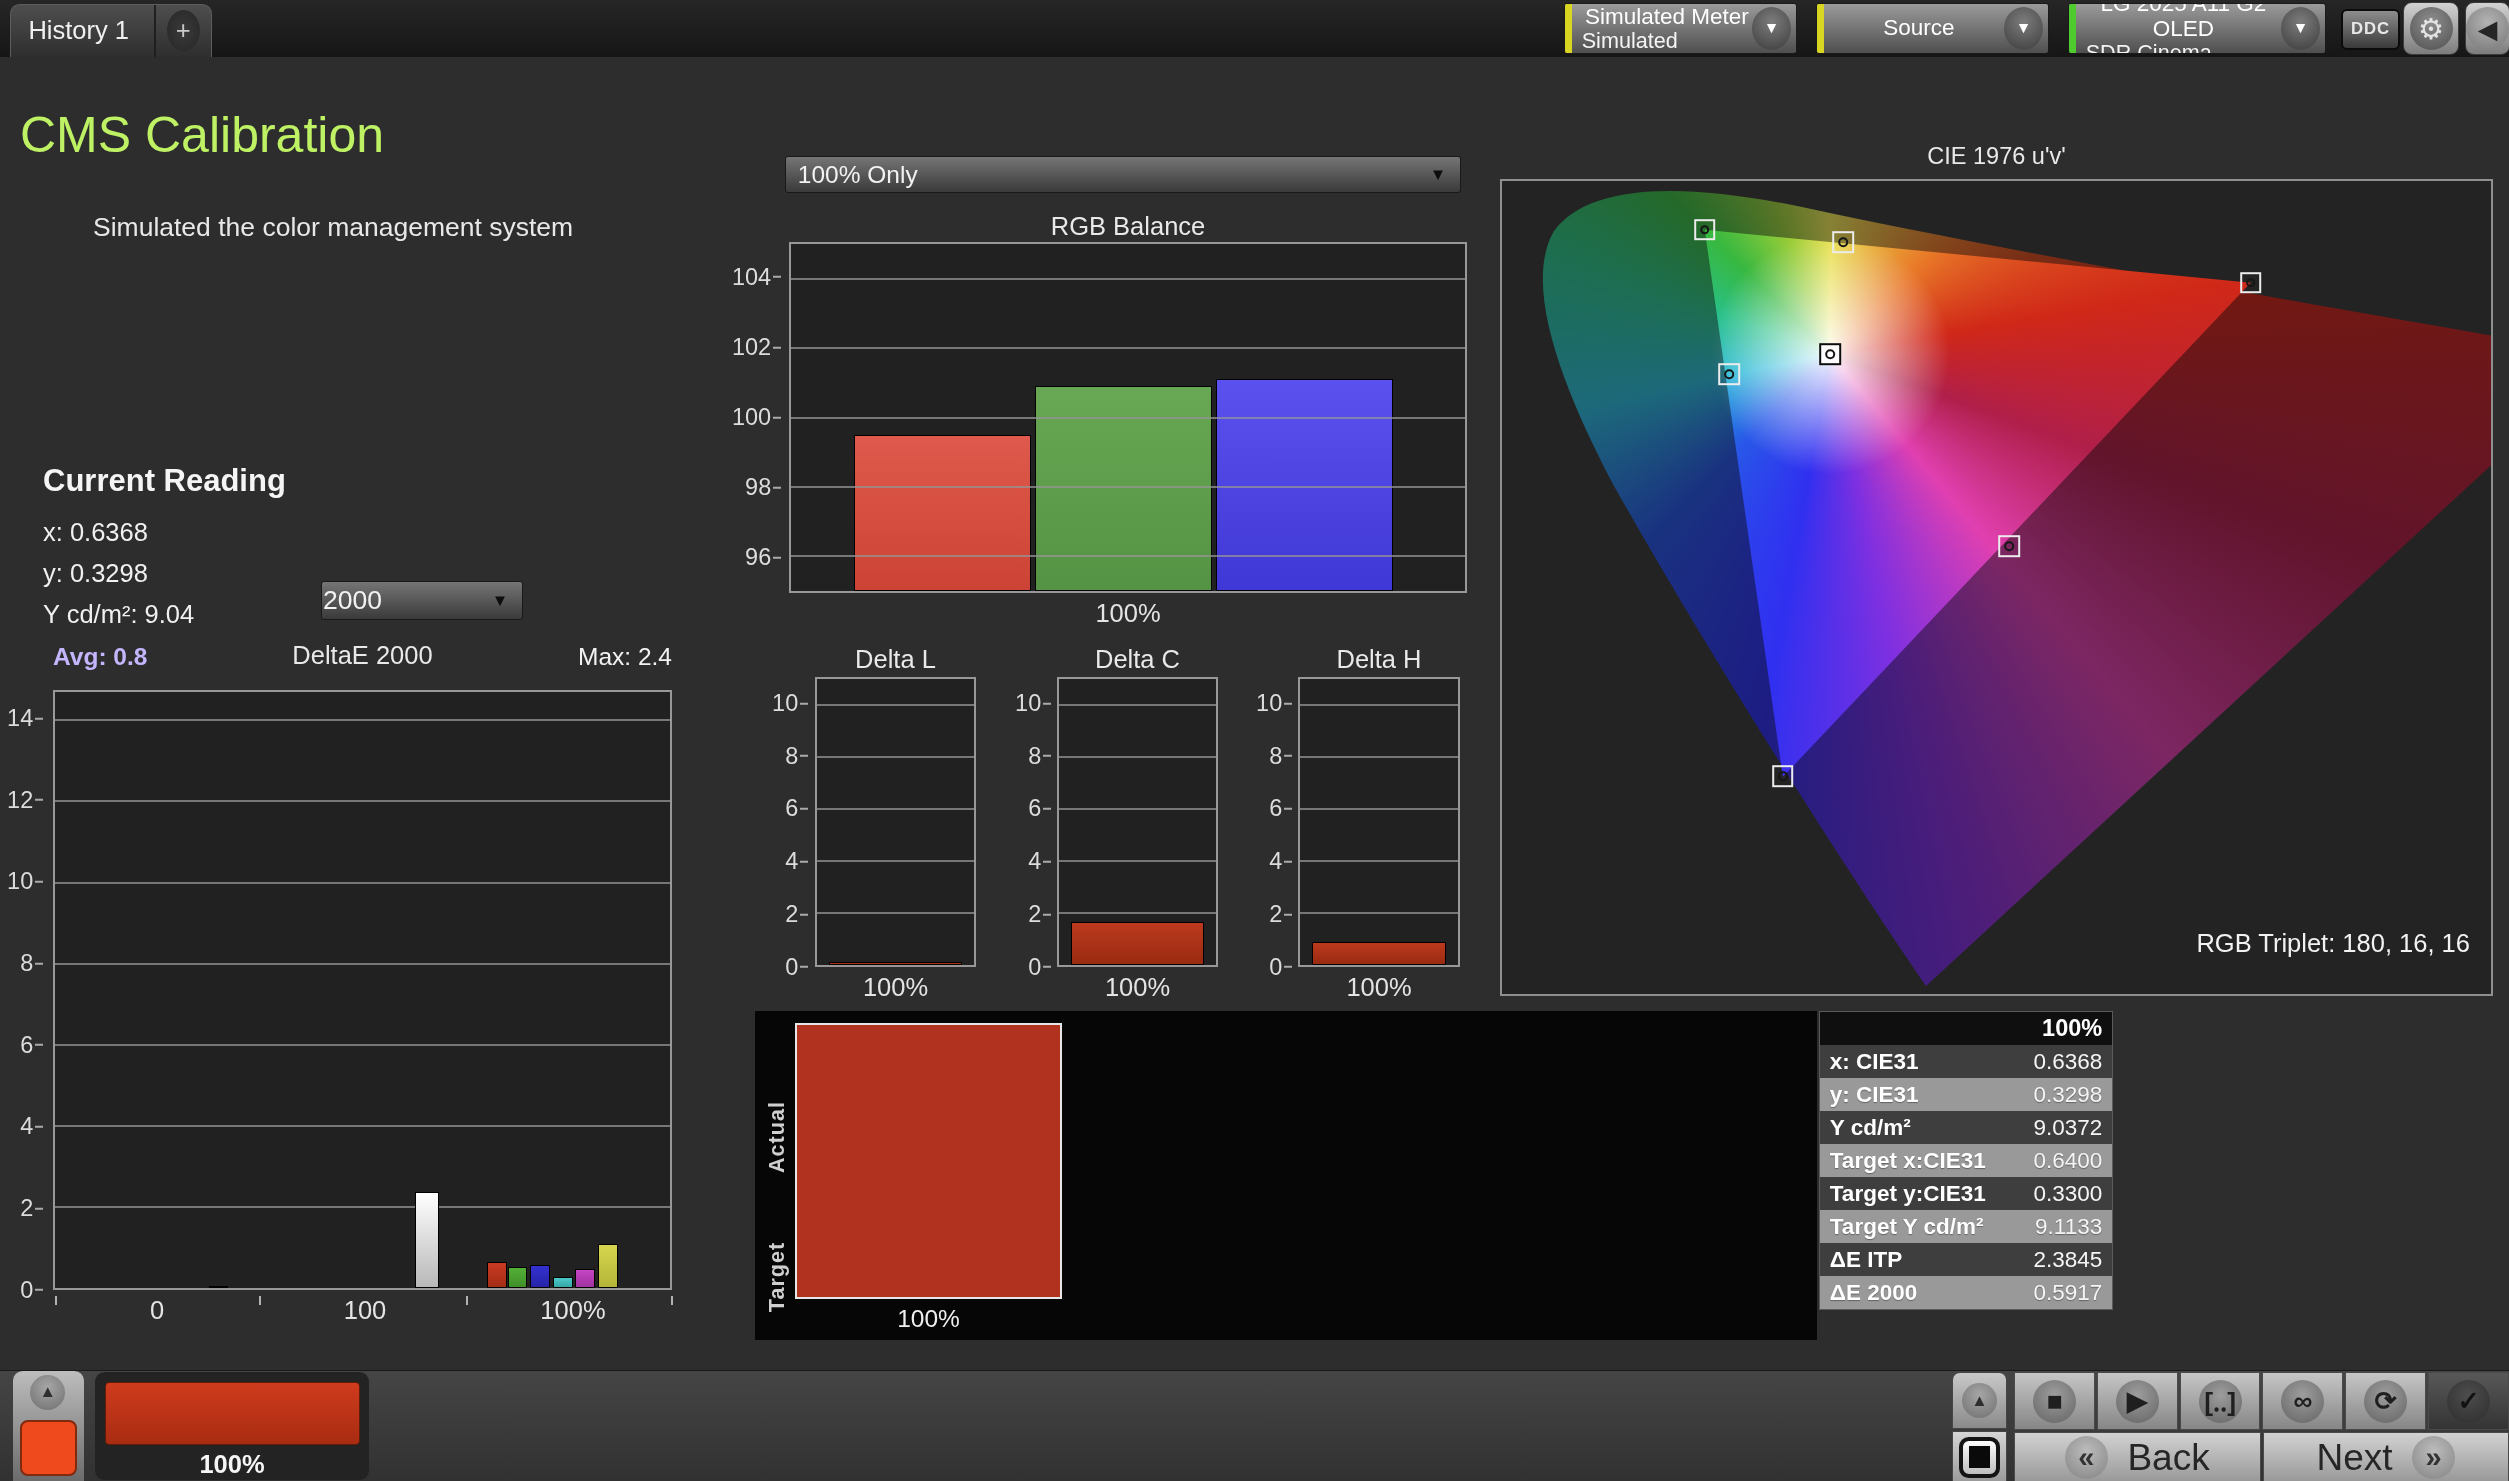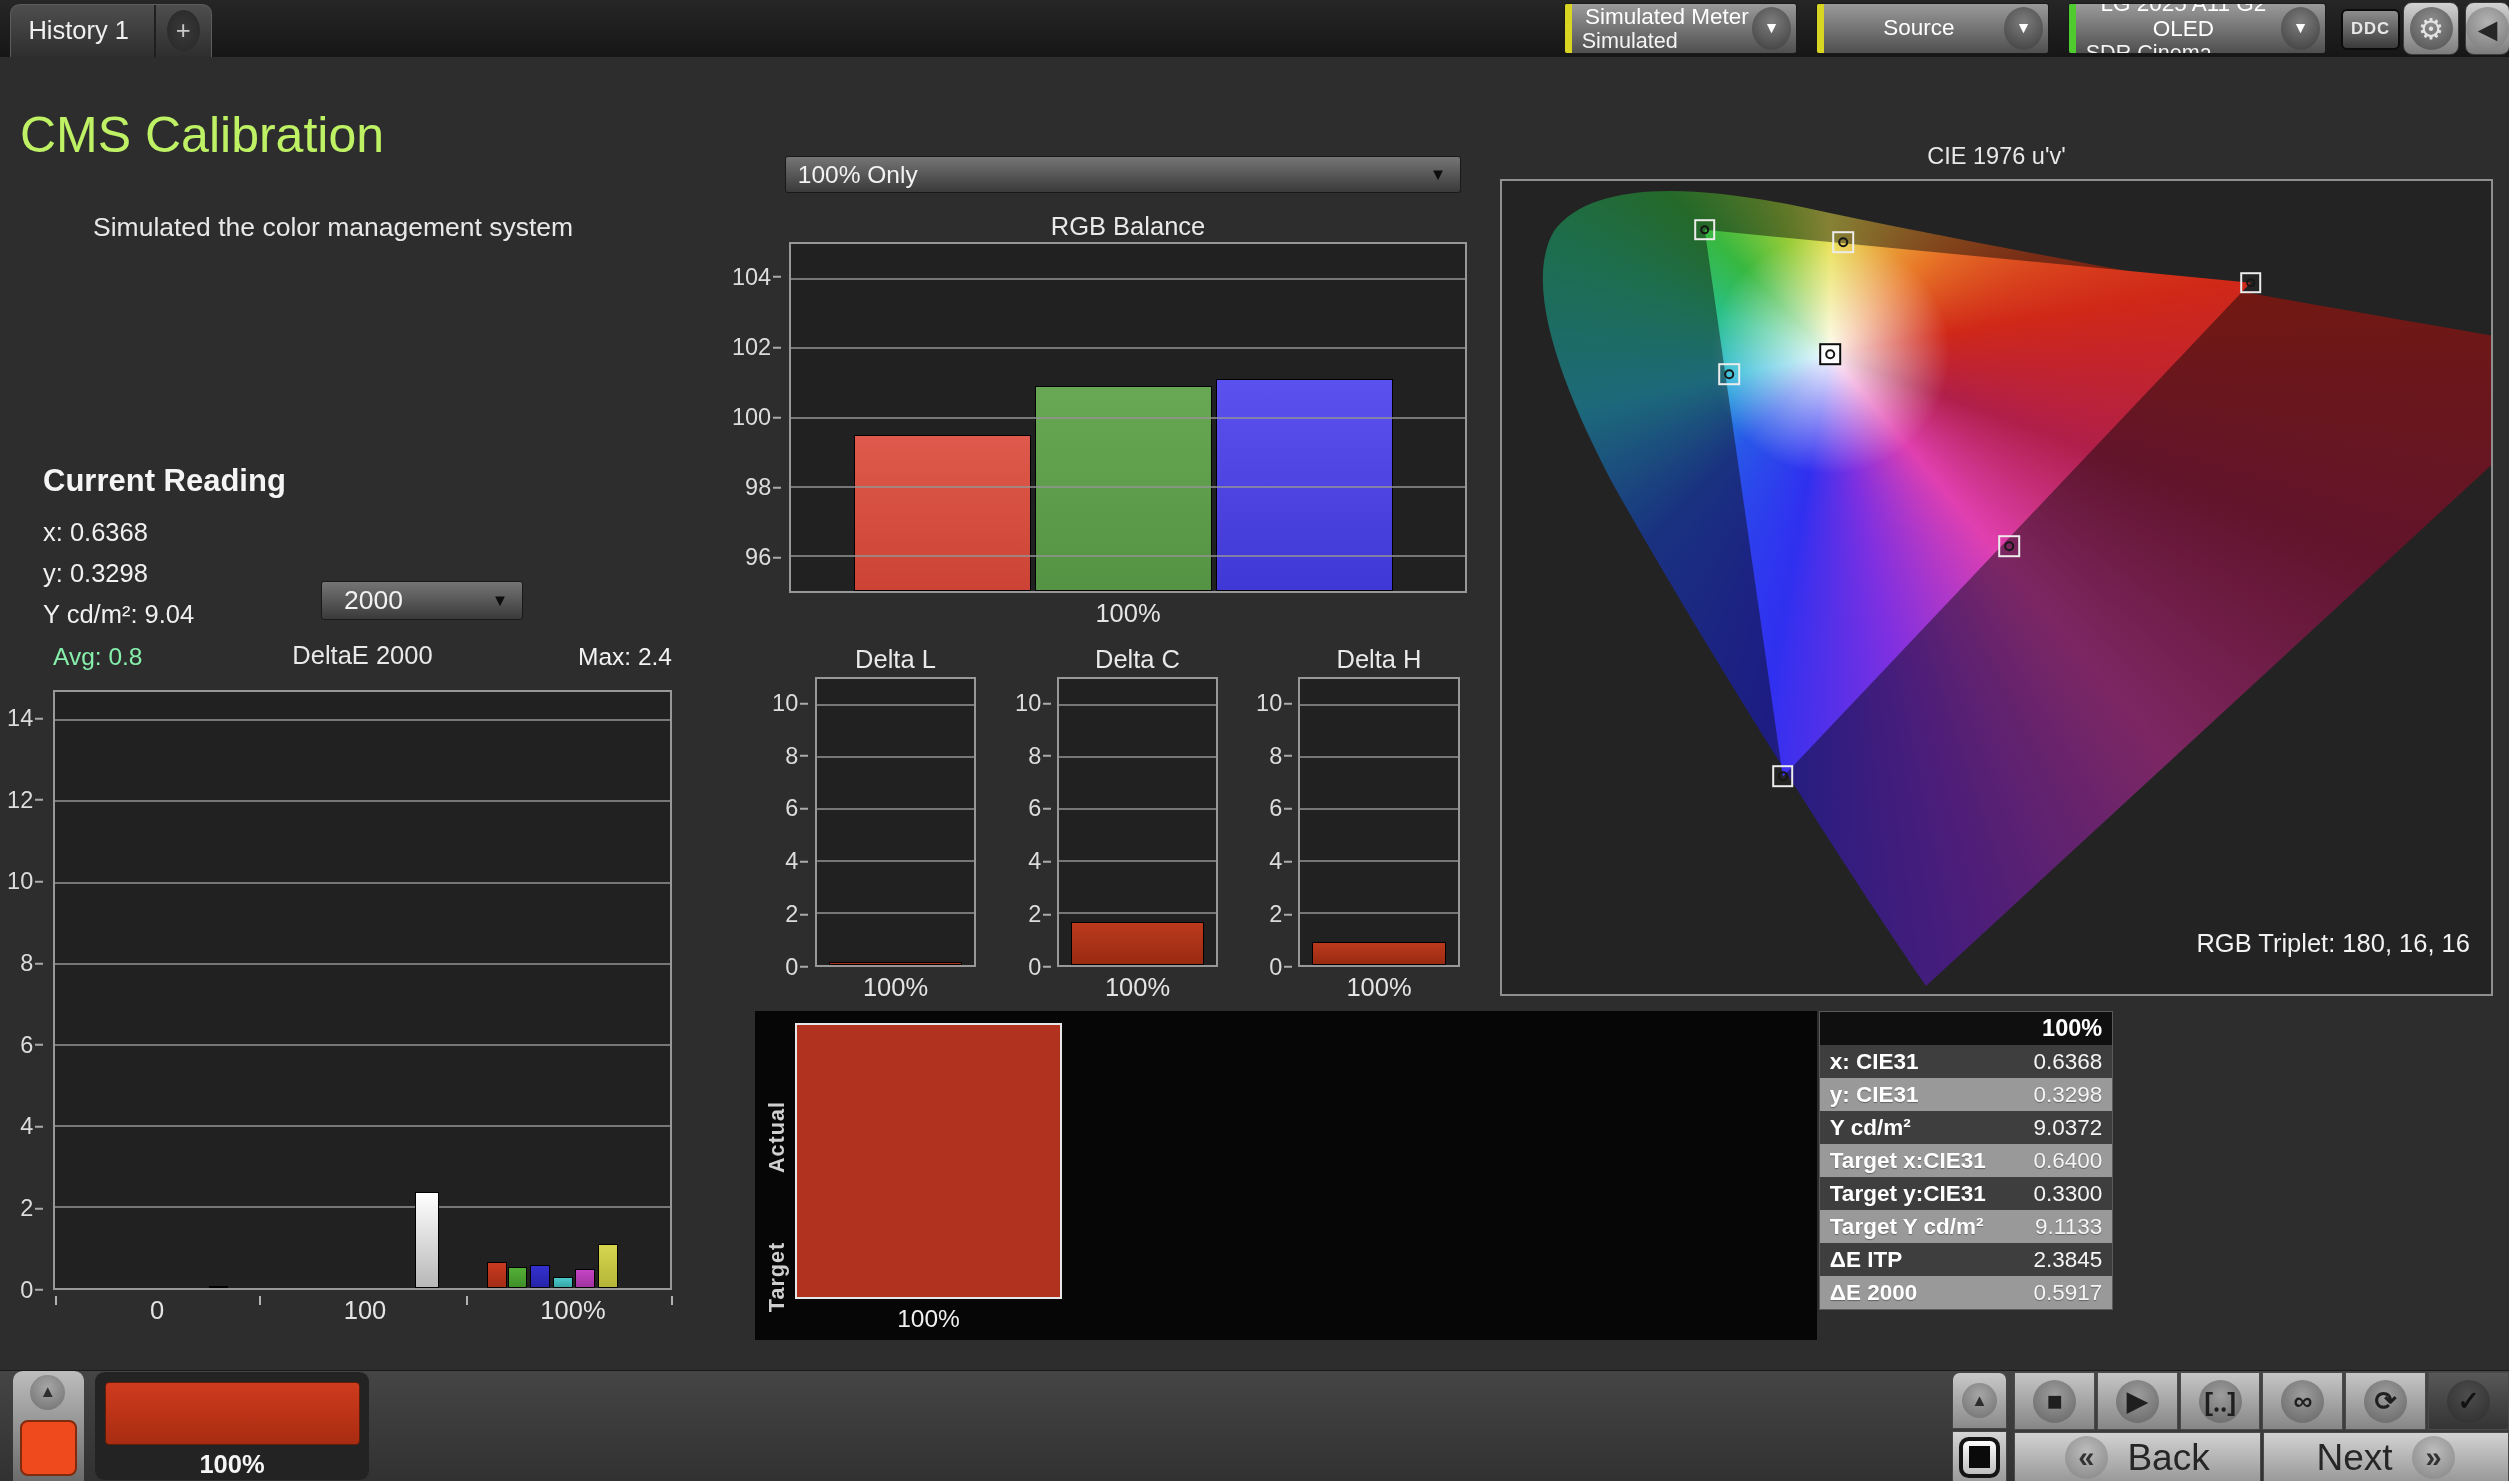--- a/index.html
+++ b/index.html
@@ -33,34 +33,34 @@
   #gear-btn .circ{background:radial-gradient(circle at 50% 35%,#8f8f8f,#4f4f4f);color:#e3e3e3;font-size:29px;}
   #collapse-btn .circ{background:radial-gradient(circle at 50% 35%,#b3b3b3,#777);color:#262626;font-size:25.5px;}
 
   
   #page-title{left:20px;top:106px;font-size:50px;color:#bef264;}
   #page-subtitle{left:93px;top:212px;font-size:26.5px;color:#e8e8e8;}
   #cr-heading{left:43px;top:463px;font-size:31px;font-weight:bold;color:#f5f5f5;}
   .reading{left:43px;font-size:25.5px;color:#f0f0f0;}
   .dd-small{display:flex;align-items:center;background:linear-gradient(#757575,#3a3a3a);
     border:1px solid #191919;border-radius:2.9px;color:#f2f2f2;}
-  #win-dd{left:321px;top:581px;width:202px;height:39px;font-size:26.5px;padding-left:22px;}
+  #win-dd{left:321px;top:581px;width:202px;height:39px;font-size:26.5px;padding-left:1px;}
   #win-dd .caret,#only-dd .caret{margin-left:auto;margin-right:13.7px;color:#0d0d0d;font-size:16.7px;}
 
   
   .plot{background:#212121;border:2px solid #989898;}
   .gl{position:absolute;left:0;right:0;height:2px;background:rgba(148,148,148,.75);}
   .ylabs{color:#dcdcdc;font-size:23.5px;}
   .ytick{position:absolute;right:9.8px;transform:translateY(50%);line-height:1;}
   .ytick::after{content:"";position:absolute;left:calc(100% + 2px);top:calc(50% - 1px);width:7.8px;height:2px;background:#aaa;}
   .chart-title{font-size:25.5px;color:#e9e9e9;text-align:center;}
   .xlabel{font-size:25.5px;color:#e4e4e4;text-align:center;}
   .vbar{position:absolute;bottom:0;border:1px solid #000;}
 
-  #de-avg{left:53px;top:643px;font-size:24.5px;color:#86efac;}
+  #de-avg{left:53px;top:643px;font-size:24.5px;color:#c4b5fd;font-weight:bold;}
   #de-title{left:53px;top:641px;width:619px;}
   #de-max{left:53px;top:643px;width:619px;text-align:right;font-size:24.5px;color:#f2f2f2;}
   #de-ylab{left:0px;top:690px;width:43px;height:600px;}
   #de-plot{left:53px;top:690px;width:619px;height:600px;}
   #de-xlab{left:53px;top:1296px;width:619px;height:29px;color:#e4e4e4;font-size:25.5px;}
   .xtickmark{position:absolute;top:0;width:2px;height:8.8px;background:#b2b2b2;}
   .xticklab{position:absolute;transform:translateX(-50%);}
 
   #only-dd{left:785px;top:156px;width:676px;height:37px;font-size:24.5px;padding-left:11.8px;}
   #rgb-title{left:789px;top:212px;width:678px;}

